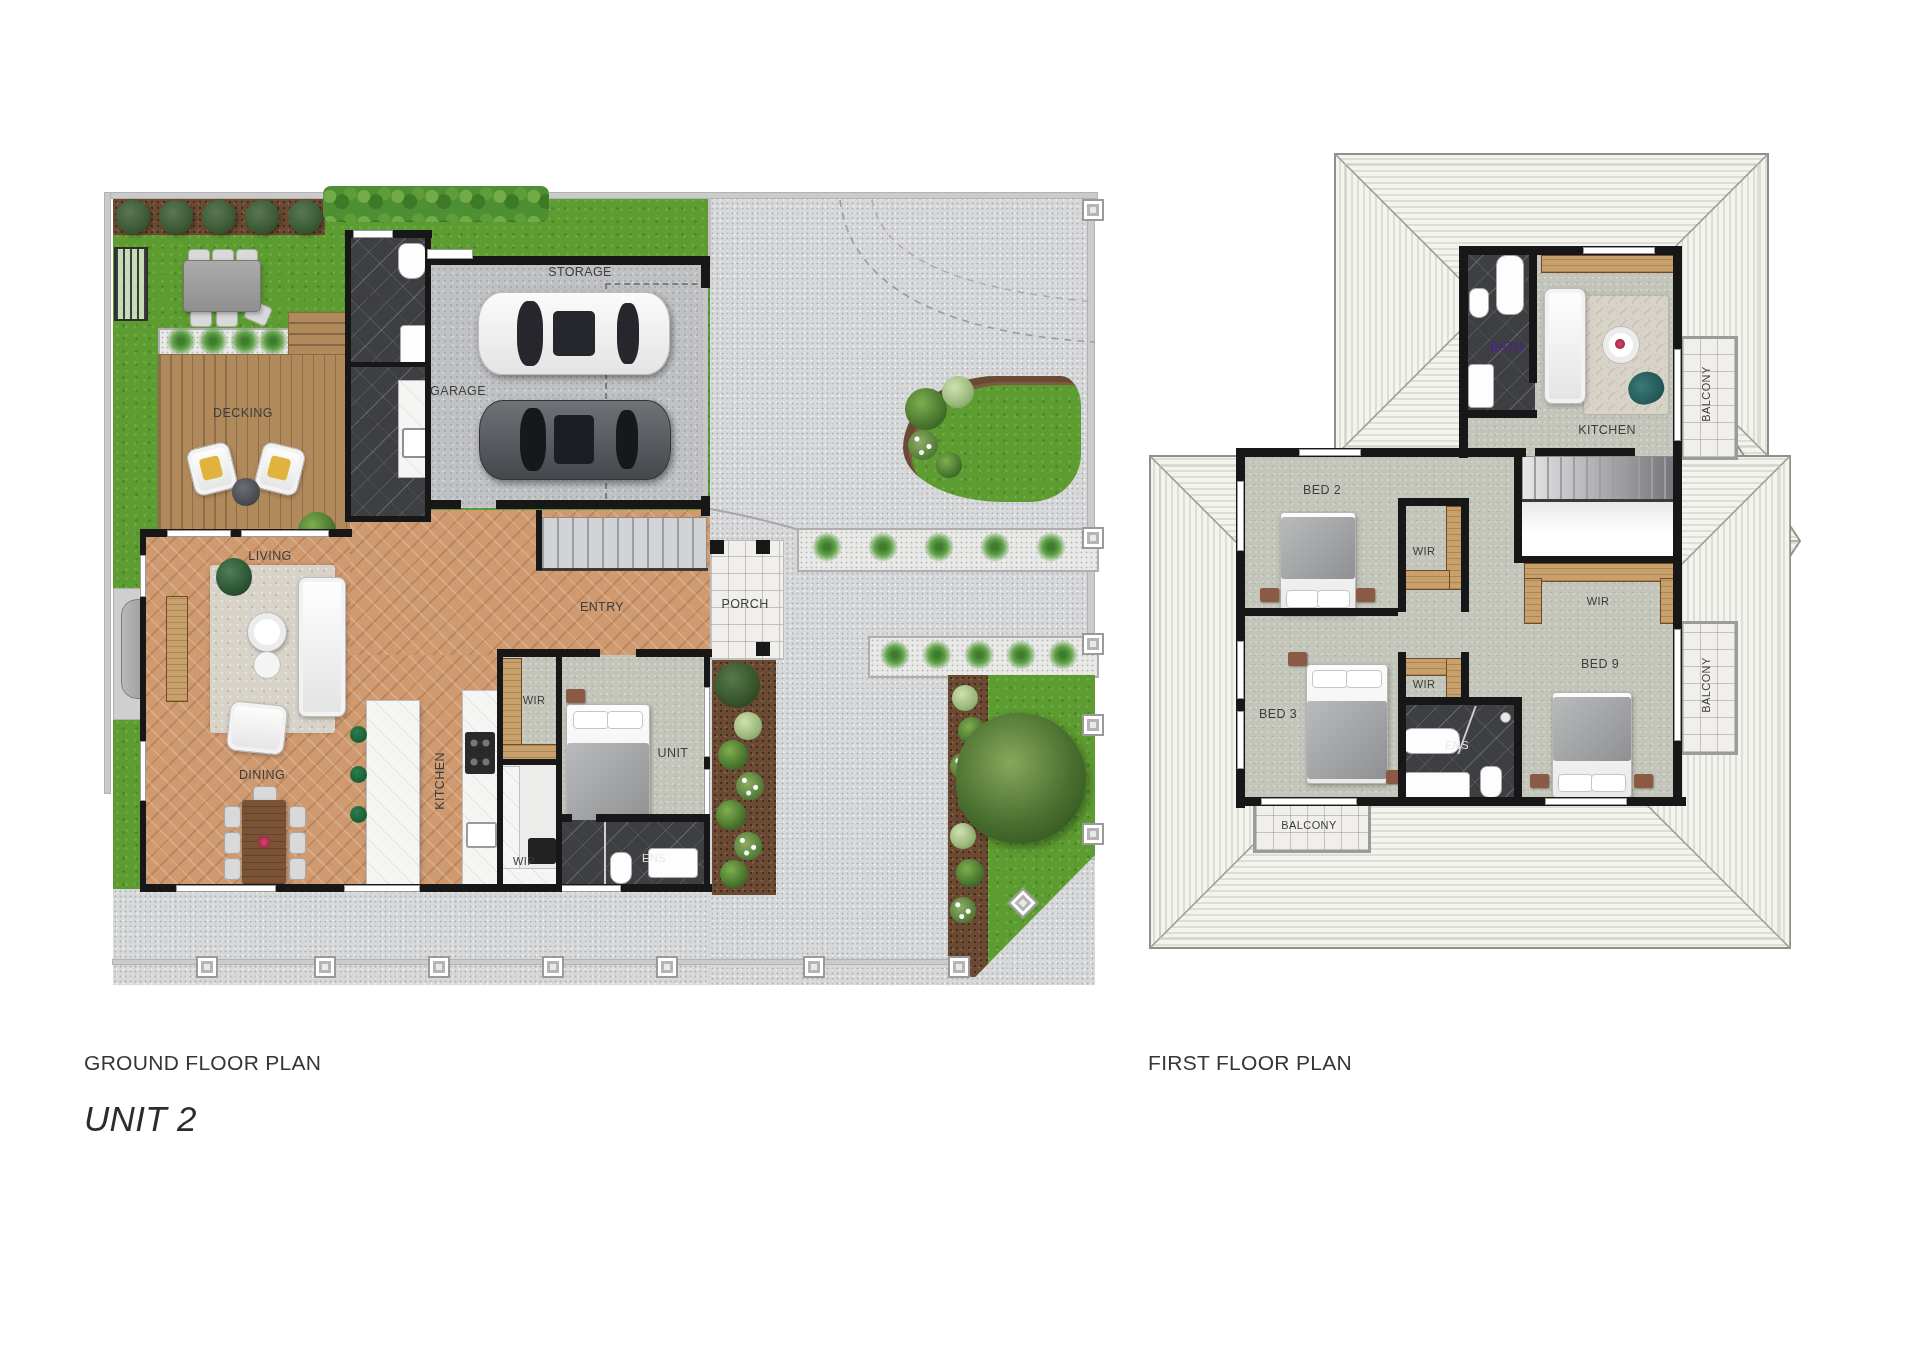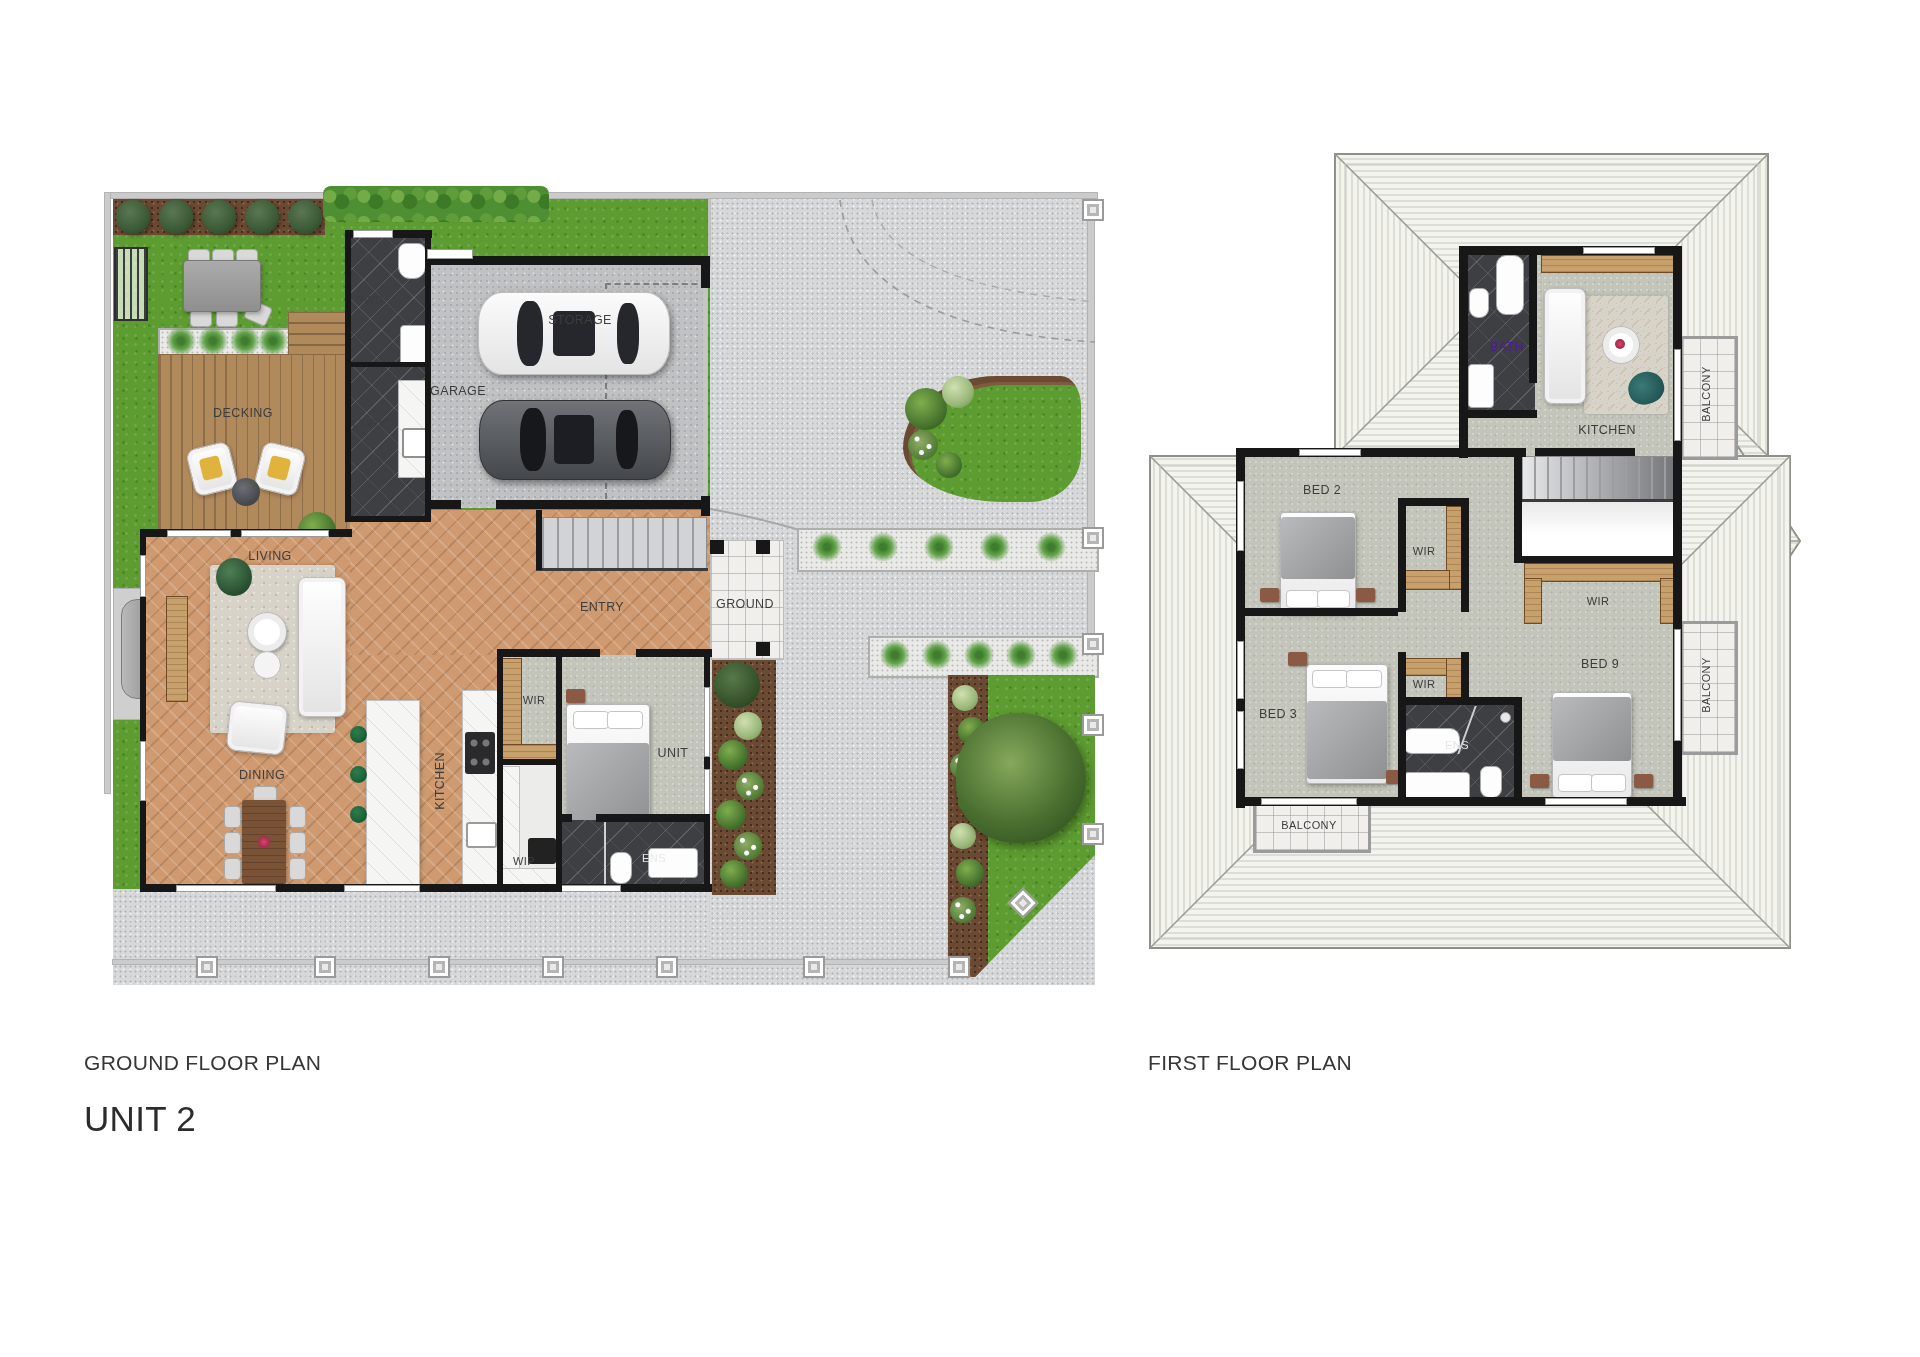--- a/index.html
+++ b/index.html
@@ -322,30 +322,30 @@
     <div class="win" style="left:705px;top:688px;width:4px;height:68px;"></div>
     <div class="win" style="left:705px;top:770px;width:4px;height:46px;"></div>
     <div class="w" style="left:497px;top:649px;width:103px;height:8px;"></div>
     <div class="w" style="left:636px;top:649px;width:76px;height:8px;"></div>
     <div class="w" style="left:497px;top:649px;width:6px;height:243px;"></div>
     <div class="w" style="left:556px;top:655px;width:6px;height:237px;"></div>
     <div class="w" style="left:497px;top:759px;width:65px;height:6px;"></div>
     <div class="w" style="left:562px;top:814px;width:10px;height:8px;"></div>
     <div class="w" style="left:596px;top:814px;width:114px;height:8px;"></div>
 
-    <span class="lbl" style="left:580px;top:272px;margin-top:48px;">STORAGE</span>
+    <span class="lbl" style="left:580px;top:272px;">STORAGE</span>
     <span class="lbl" style="left:370px;top:300px;font-size:11px;">PWD</span>
     <span class="lbl" style="left:369px;top:423px;font-size:11px;">L'DRY</span>
     <span class="lbl" style="left:458px;top:391px;">GARAGE</span>
     <span class="lbl" style="left:243px;top:413px;">DECKING</span>
     <span class="lbl" style="left:270px;top:556px;">LIVING</span>
     <span class="lbl" style="left:262px;top:775px;">DINING</span>
     <span class="lbl v" style="left:440px;top:781px;">KITCHEN</span>
     <span class="lbl" style="left:602px;top:607px;">ENTRY</span>
-    <span class="lbl" style="left:745px;top:604px;">GROUND</span>
+    <span class="lbl" style="left:745px;top:604px;">PORCH</span>
     <span class="lbl" style="left:534px;top:700px;font-size:11px;">WIR</span>
     <span class="lbl" style="left:673px;top:753px;">UNIT</span>
     <span class="lbl" style="left:524px;top:861px;font-size:11px;">WIP</span>
     <span class="lbl" style="left:654px;top:858px;font-size:11px;color:#e8e8e8;">ENS</span>
   </section>
 
   <section class="abs" style="left:0;top:0;width:1920px;height:1357px;">
 
     <svg class="abs" style="left:1145px;top:150px;" width="660" height="800" viewBox="0 0 660 800">
       <defs>
@@ -480,16 +480,16 @@
     <span class="lbl" style="left:1600px;top:664px;">BED 9</span>
     <span class="lbl" style="left:1278px;top:714px;">BED 3</span>
     <span class="lbl" style="left:1424px;top:684px;font-size:11px;">WIR</span>
     <span class="lbl" style="left:1457px;top:745px;color:#e6e6e6;font-size:11px;">ENS</span>
     <span class="lbl v" style="left:1706px;top:394px;font-size:11px;">BALCONY</span>
     <span class="lbl v" style="left:1706px;top:685px;font-size:11px;">BALCONY</span>
     <span class="lbl" style="left:1309px;top:825px;font-size:11px;">BALCONY</span>
   </section>
 
   <div class="cap" style="left:84px;top:1051px;">GROUND FLOOR PLAN</div>
-  <div class="cap big" style="left:84px;top:1099px;">UNIT 2</div>
+  <div class="cap big" style="left:84px;top:1099px;font-style:italic;">UNIT 2</div>
   <div class="cap" style="left:1148px;top:1051px;">FIRST FLOOR PLAN</div>
 
 </div>
 
 </body></html>

